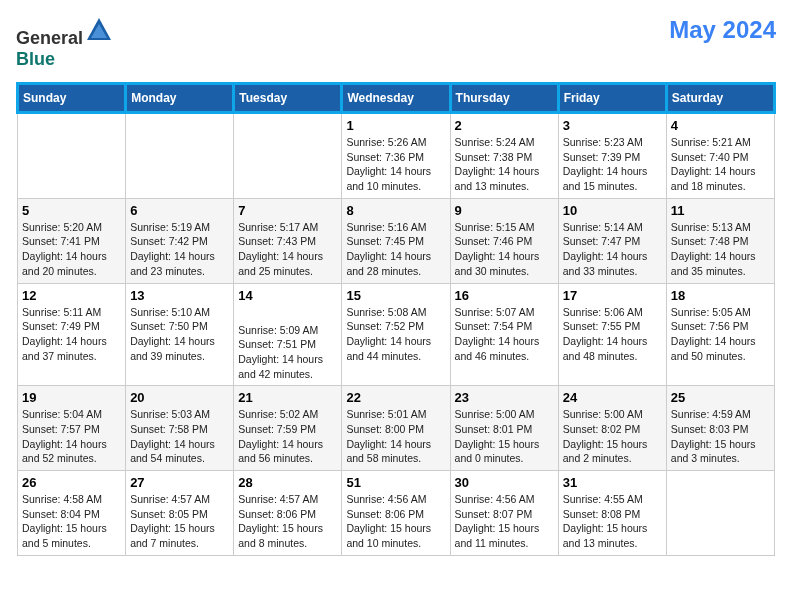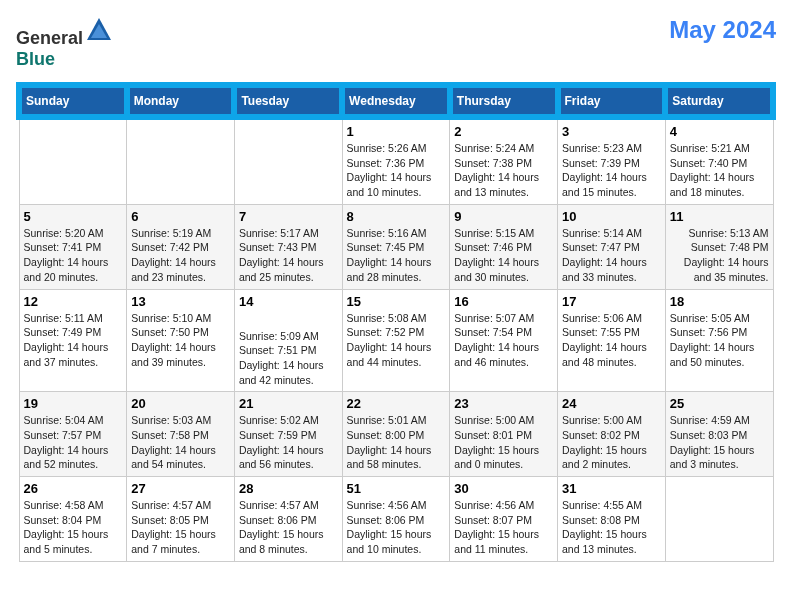--- a/index.html
+++ b/index.html
@@ -53,21 +53,21 @@
       border-collapse: collapse;
       font-size: 11px;
     }
     thead th {
       background-color: #1a5fa8;
       color: #fff;
       padding: 6px 4px;
       text-align: left;
       font-size: 12px;
       font-weight: bold;
-      border: 6px solid #0ea5e9;
+      border: 3px solid #0ea5e9;
     }
     tbody td {
       border: 1px solid #ccc;
       vertical-align: top;
       padding: 4px;
       min-height: 80px;
       width: 14.28%;
       background: #fff;
     }
     tbody tr:nth-child(even) td {
@@ -190,21 +190,21 @@
         </td>
         <td>
           <span class="day-number">10</span>
           <div class="day-info" style="white-space: pre-line;">Sunrise: 5:14 AM
 Sunset: 7:47 PM
 Daylight: 14 hours
 and 33 minutes.</div>
         </td>
         <td>
           <span class="day-number">11</span>
-          <div class="day-info" style="white-space: pre-line; text-align: right;">Sunrise: 5:13 AM
+          <div class="day-info" style="white-space: pre-line;">Sunrise: 5:13 AM
 Sunset: 7:48 PM
 Daylight: 14 hours
 and 35 minutes.</div>
         </td>
       </tr>
       <tr>
         <td>
           <span class="day-number">12</span>
           <div class="day-info" style="white-space: pre-line;">Sunrise: 5:11 AM
 Sunset: 7:49 PM

